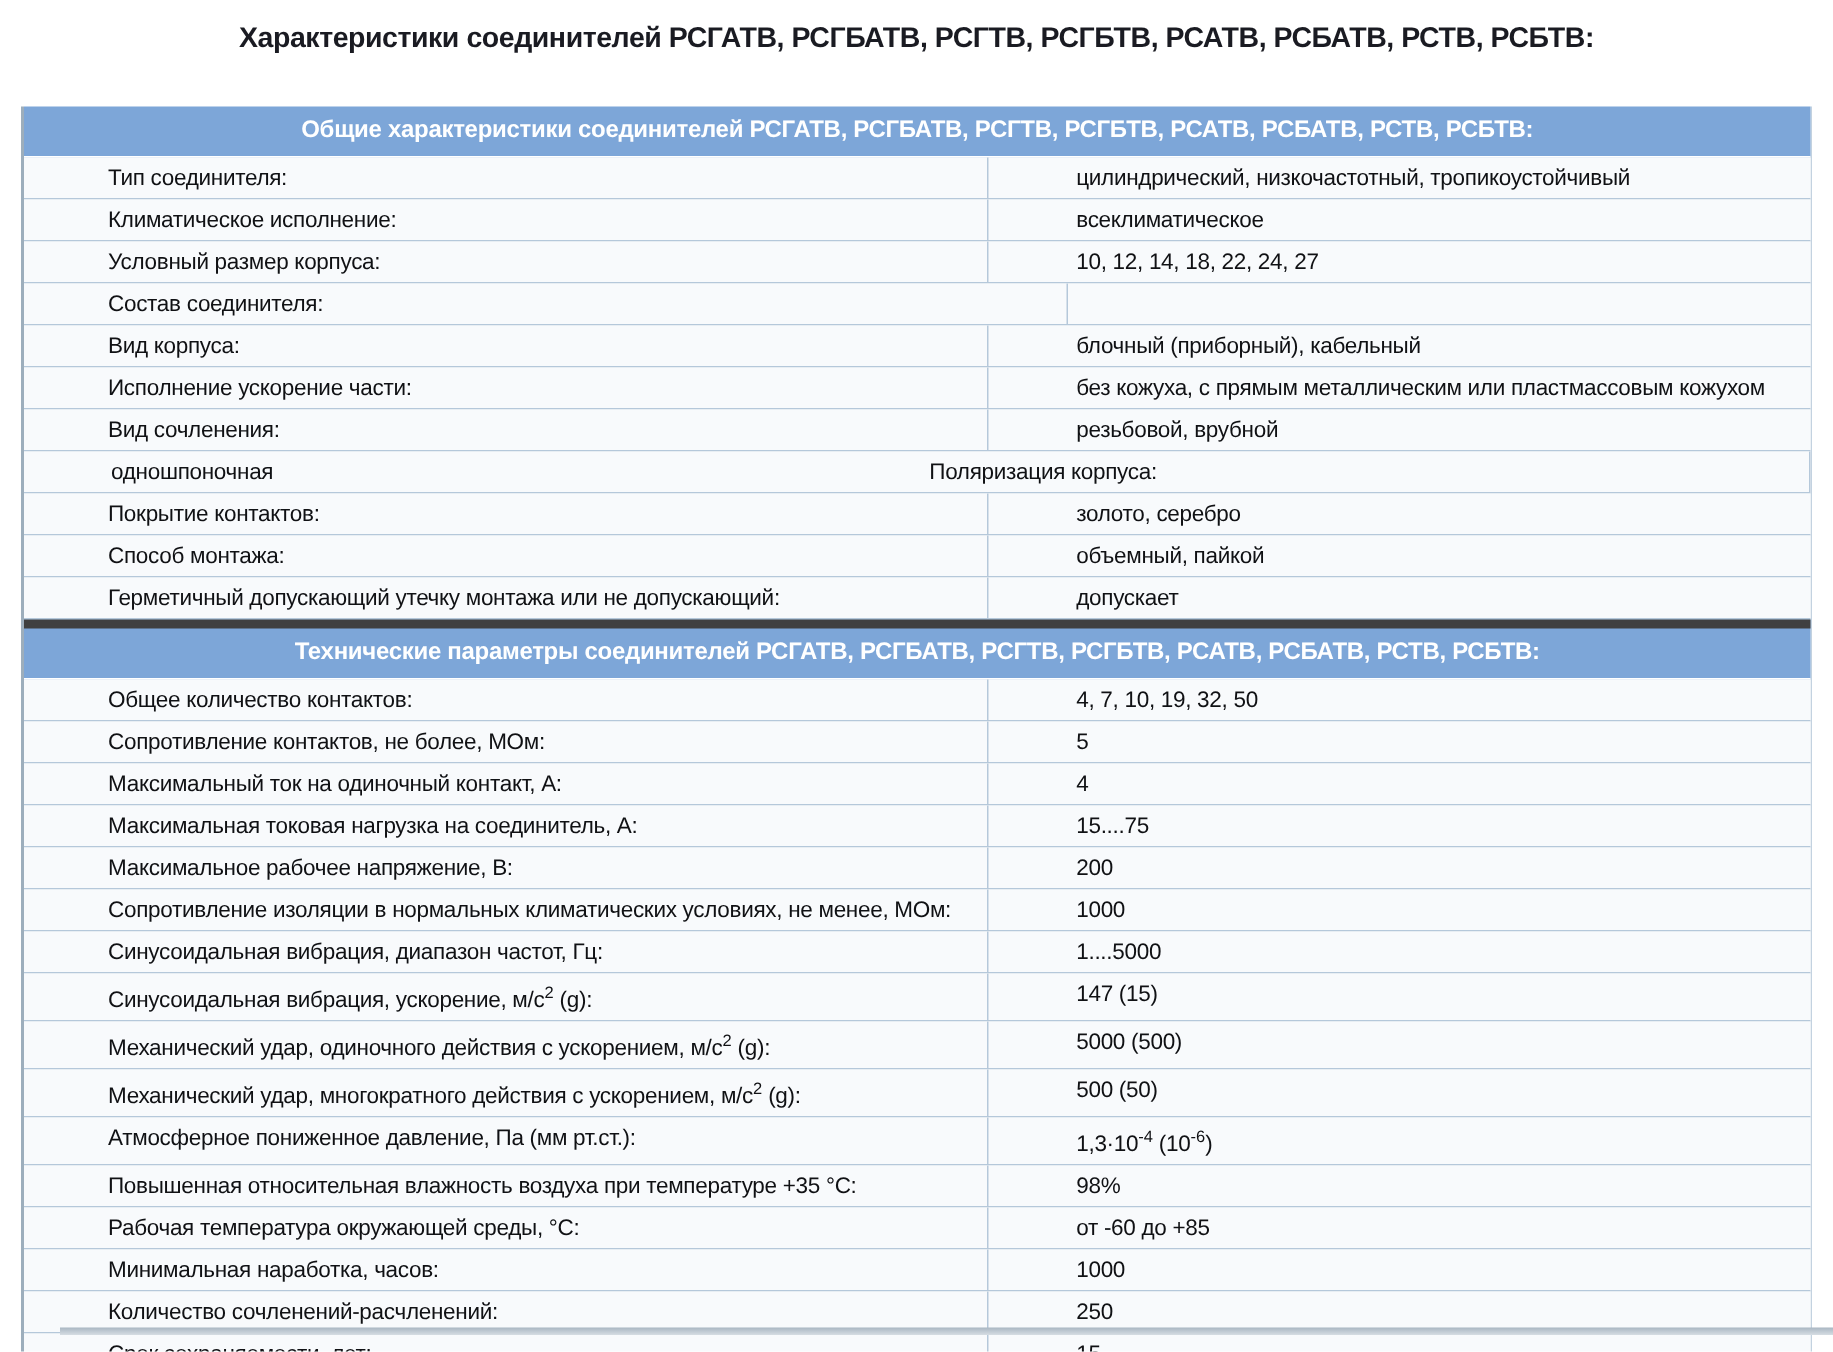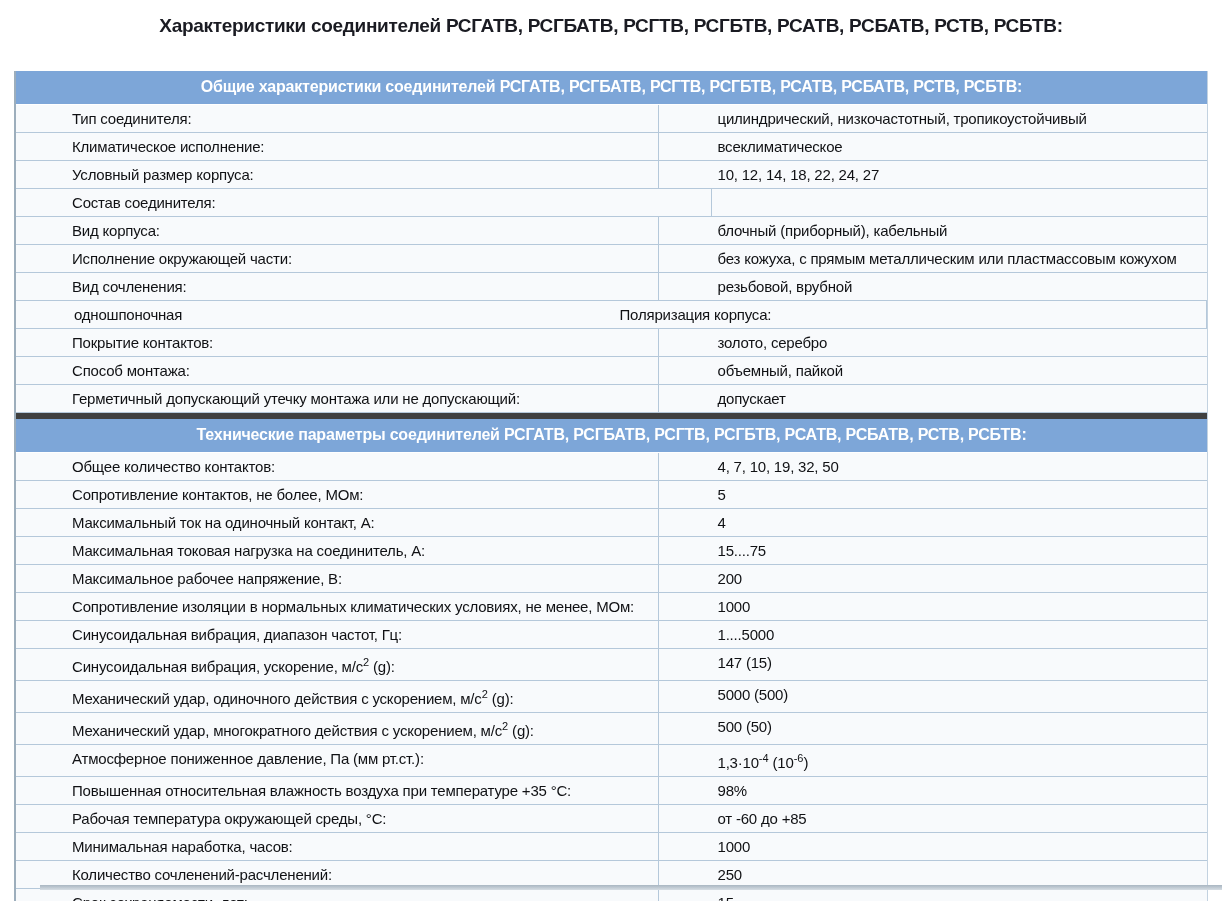--- a/index.html
+++ b/index.html
@@ -103,21 +103,21 @@
     <div class="td value">10, 12, 14, 18, 22, 24, 27</div>
   </div>
   <div class="tr">
     <div class="td label">Состав соединителя:</div>
   </div>
   <div class="tr">
     <div class="td label">Вид корпуса:</div>
     <div class="td value">блочный (приборный), кабельный</div>
   </div>
   <div class="tr">
-    <div class="td label">Исполнение окружающей части:</div>
+    <div class="td label">Исполнение ускорение части:</div>
     <div class="td value">без кожуха, с прямым металлическим или пластмассовым кожухом</div>
   </div>
   <div class="tr">
     <div class="td label">Вид сочленения:</div>
     <div class="td value">резьбовой, врубной</div>
   </div>
   <div class="tr">
     <div class="td value">одношпоночная</div>
     <div class="td label">Поляризация корпуса:</div>
   </div>

